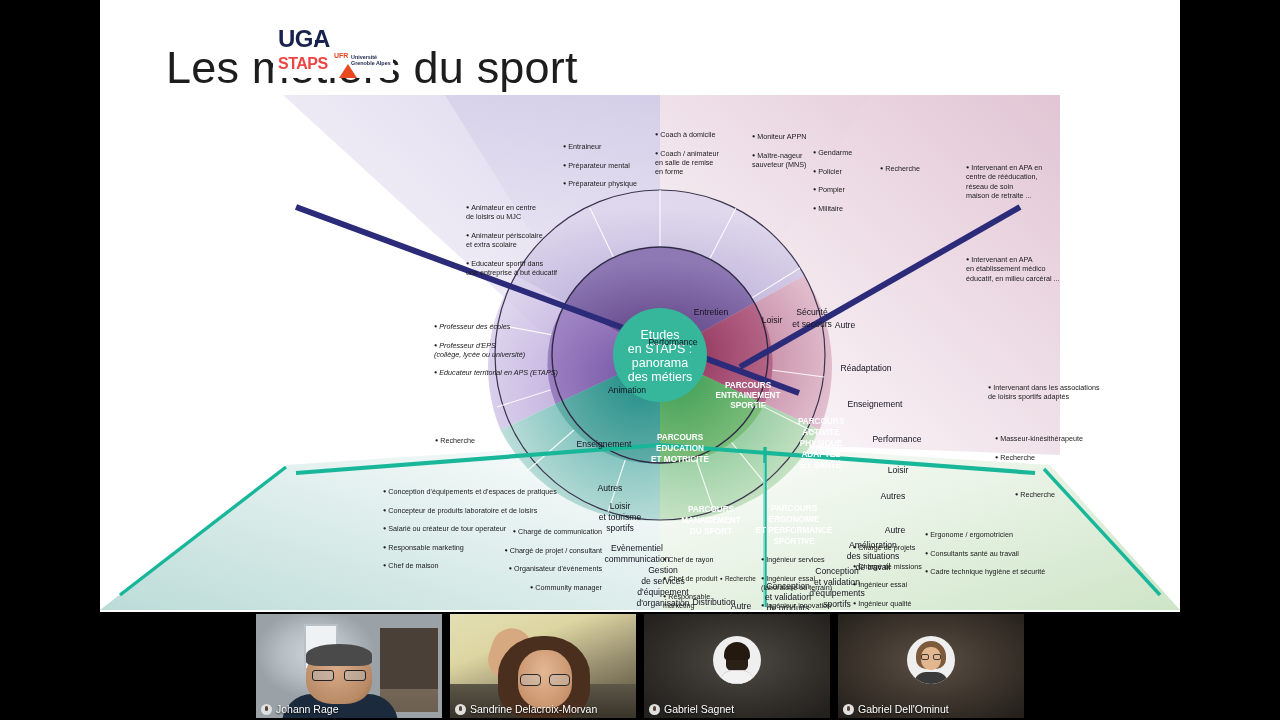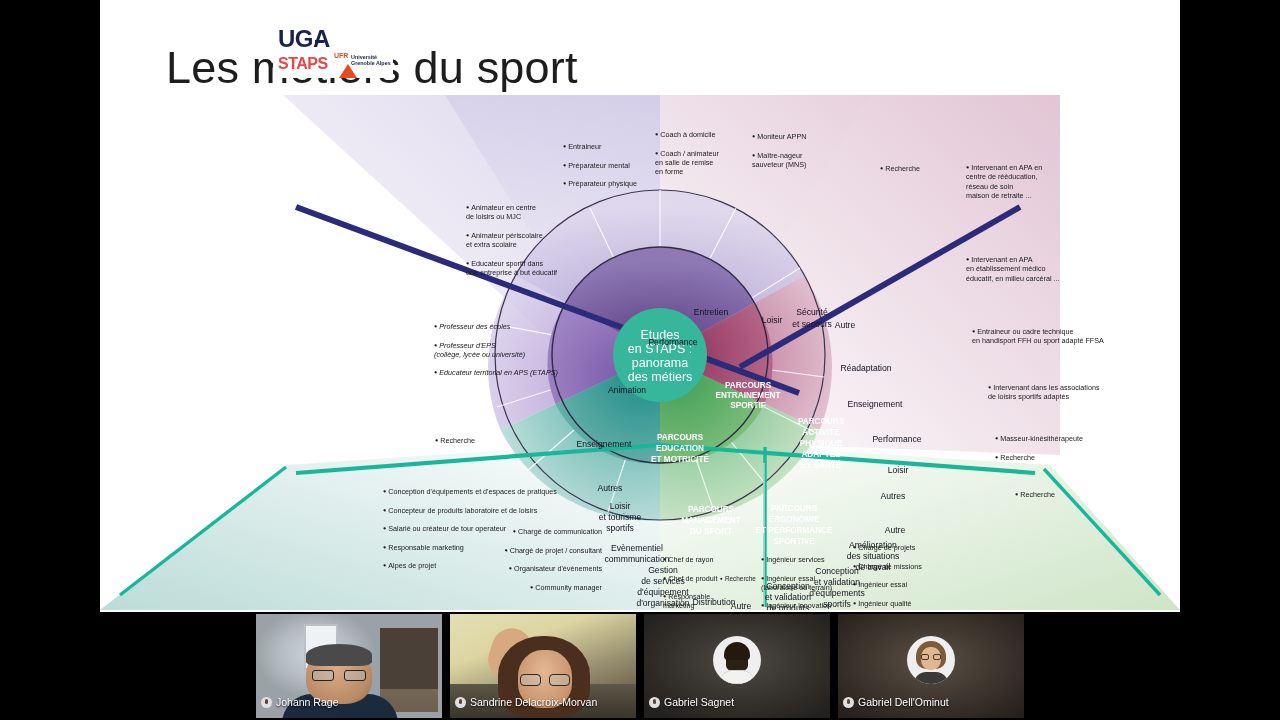--- a/index.html
+++ b/index.html
@@ -110,21 +110,21 @@
   }
   .tile {
     position: relative;
     width: 186px; height: 104px;
     overflow: hidden;
     background: #111;
   }
   .tile .namebar {
     position: absolute; left: 0; bottom: 0;
     display: flex; align-items: center; gap: 4px;
-    padding: 2px 5px 10px 5px;
+    padding: 2px 5px 3px 5px;
     z-index: 5;
   }
   .tile .namebar .mic {
     width: 11px; height: 11px; border-radius: 50%;
     background: #e0e0e0; flex: 0 0 auto;
     position: relative;
   }
   .tile .namebar .mic::after {
     content: ""; position: absolute;
     left: 4px; top: 2px; width: 3px; height: 5px;
@@ -513,20 +513,26 @@
 en salle de remise
 en forme</span>
     </div>
 
     <div class="ann sz7" style="left:652px; top:123px; width:82px;">
       <span class="li b">Moniteur APPN</span>
       <span class="li b">Maître-nageur
 sauveteur (MNS)</span>
     </div>
 
+    <div class="ann sz7" style="left:713px; top:139px; width:70px;">
+      <span class="li b">Gendarme</span>
+      <span class="li b">Policier</span>
+      <span class="li b">Pompier</span>
+      <span class="li b">Militaire</span>
+    </div>
 
     <div class="ann sz7" style="left:780px; top:155px; width:70px;">
       <span class="li b">Recherche</span>
     </div>
 
     <div class="ann sz7" style="left:366px; top:194px; width:130px;">
       <span class="li b">Animateur en centre
 de loisirs ou MJC</span>
       <span class="li b">Animateur périscolaire
 et extra scolaire</span>
@@ -552,41 +558,37 @@
 réseau de soin
 maison de retraite ...</span>
     </div>
 
     <div class="ann sz7" style="left:866px; top:246px; width:150px;">
       <span class="li b">Intervenant en APA
 en établissement médico
 éducatif, en milieu carcéral ...</span>
     </div>
 
-    <div class="ann sz7" style="left:872px; top:318px; width:165px;">
-      <span class="li b">Entraineur ou cadre technique
-en handisport FFH ou sport adapté FFSA</span>
-    </div>
 
     <div class="ann sz7" style="left:888px; top:374px; width:150px;">
       <span class="li b">Intervenant dans les associations
 de loisirs sportifs adaptés</span>
     </div>
 
     <div class="ann sz7" style="left:895px; top:425px; width:140px;">
       <span class="li b">Masseur-kinésithérapeute</span>
       <span class="li b">Recherche</span>
     </div>
 
     <div class="ann sz7" style="left:283px; top:478px; width:215px;">
       <span class="li b">Conception d'équipements et d'espaces de pratiques</span>
       <span class="li b">Concepteur de produits laboratoire et de loisirs</span>
       <span class="li b">Salarié ou créateur de tour operateur</span>
       <span class="li b">Responsable marketing</span>
-      <span class="li b">Alpes de projet</span>
+      <span class="li b">Chef de maison</span>
     </div>
 
     <div class="ann sz7" style="left:382px; top:518px; width:120px;text-align:right;">
       <span class="li b">Chargé de communication</span>
       <span class="li b">Chargé de projet / consultant</span>
       <span class="li b">Organisateur d'évènements</span>
       <span class="li b">Community manager</span>
     </div>
 
 
@@ -610,20 +612,25 @@
       
     </div>
 
     <div class="ann sz7" style="left:753px; top:534px; width:100px;">
       <span class="li b">Chargé de projets</span>
       <span class="li b">Chargé de missions</span>
       <span class="li b">Ingénieur essai</span>
       <span class="li b">Ingénieur qualité</span>
     </div>
 
+    <div class="ann sz7" style="left:825px; top:521px; width:135px;">
+      <span class="li b">Ergonome / ergomotricien</span>
+      <span class="li b">Consultants santé au travail</span>
+      <span class="li b">Cadre technique hygiène et sécurité</span>
+    </div>
 
     <div class="ann sz7" style="left:915px; top:481px; width:80px;">
       <span class="li b">Recherche</span>
     </div>
   </div>
 
   <div id="strip">
 
     <div class="tile">
       <div class="tile1-bg"></div>

